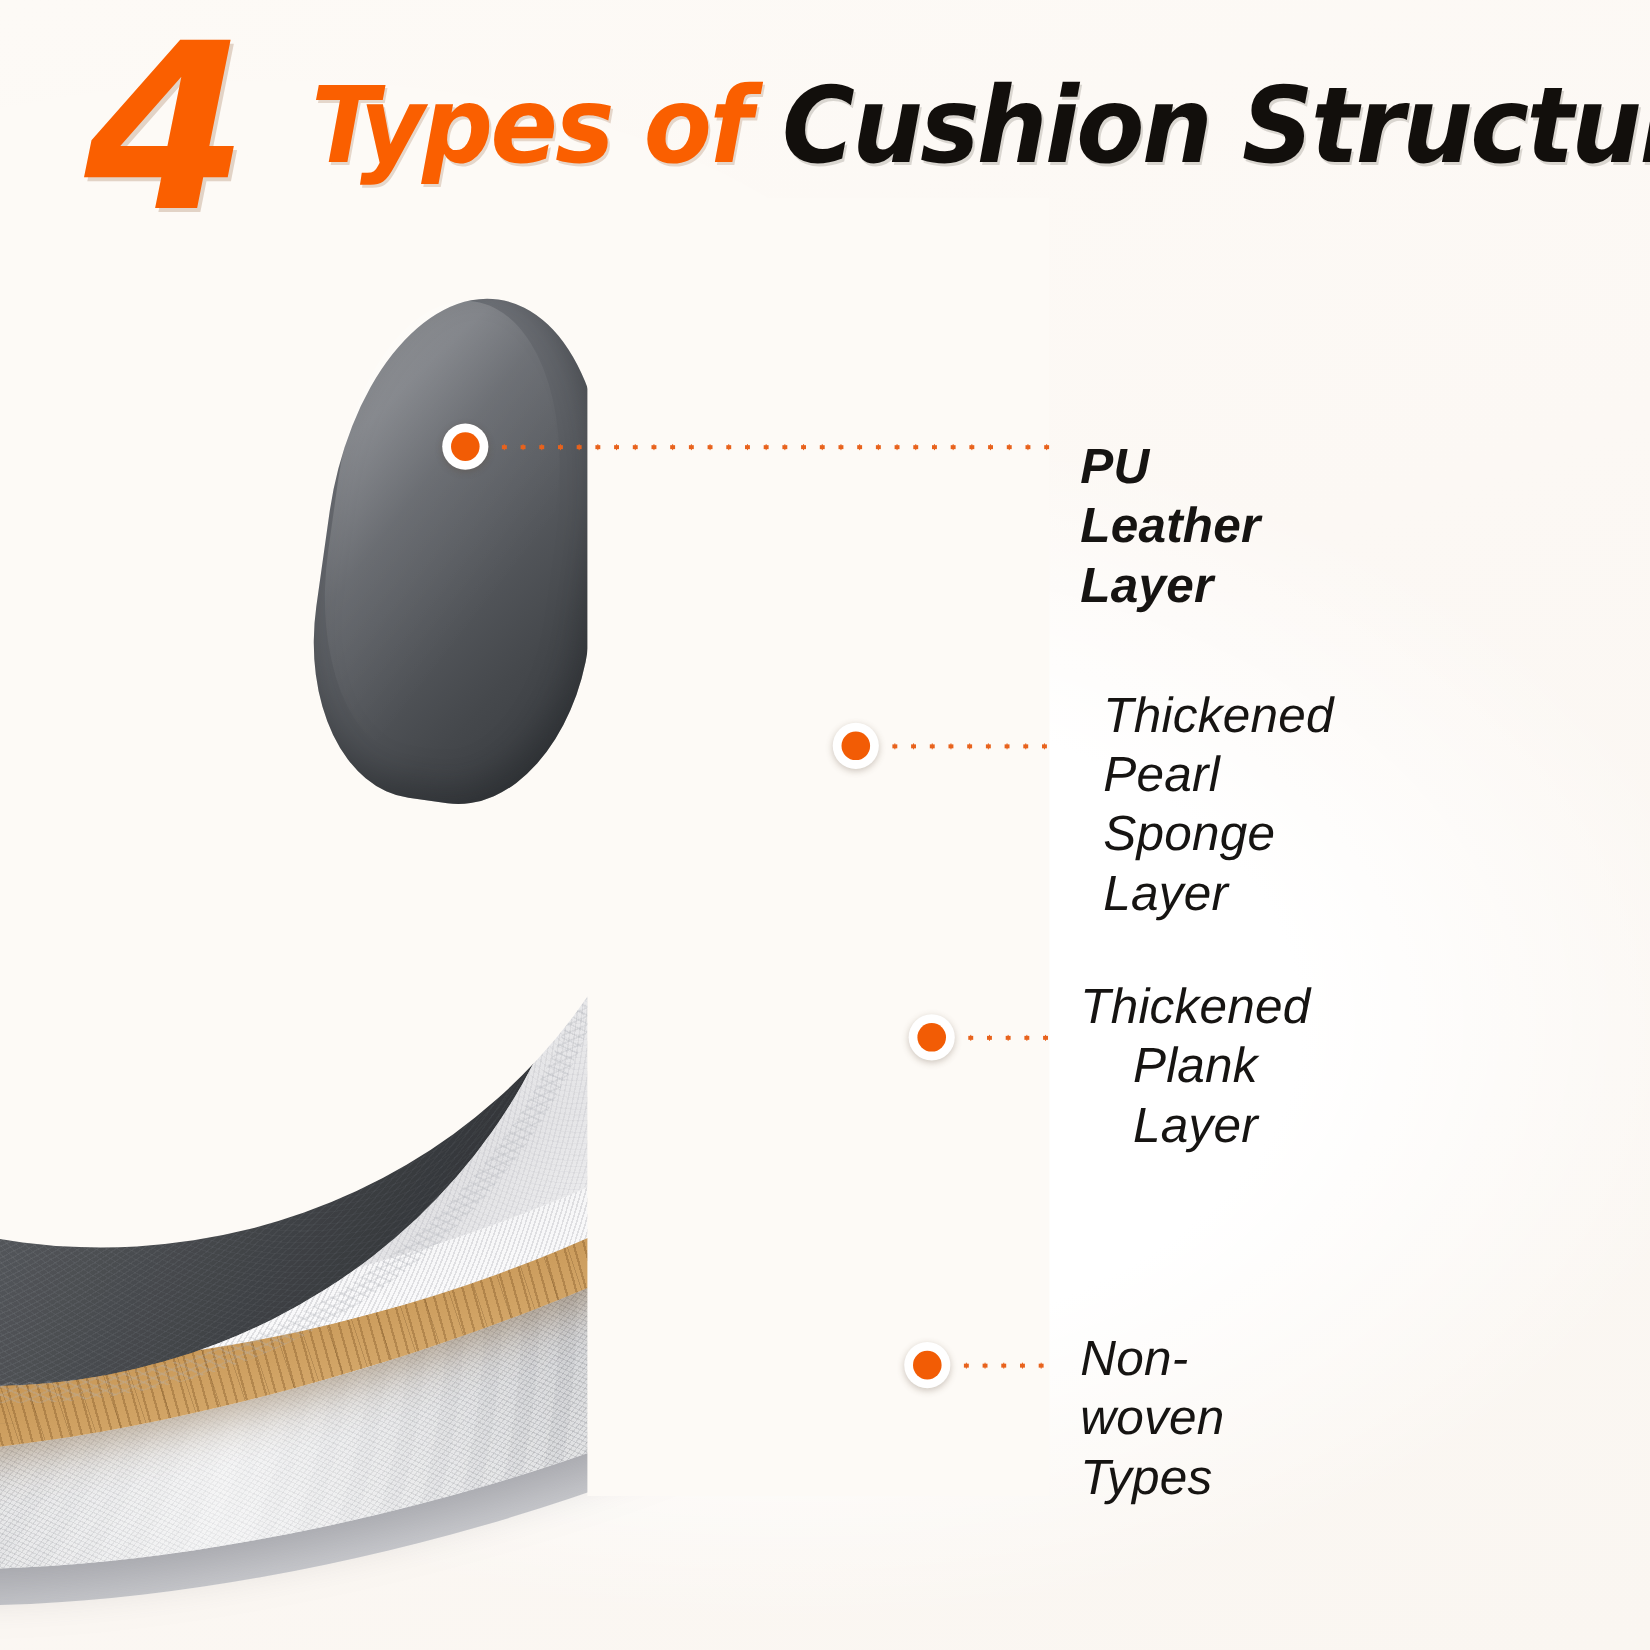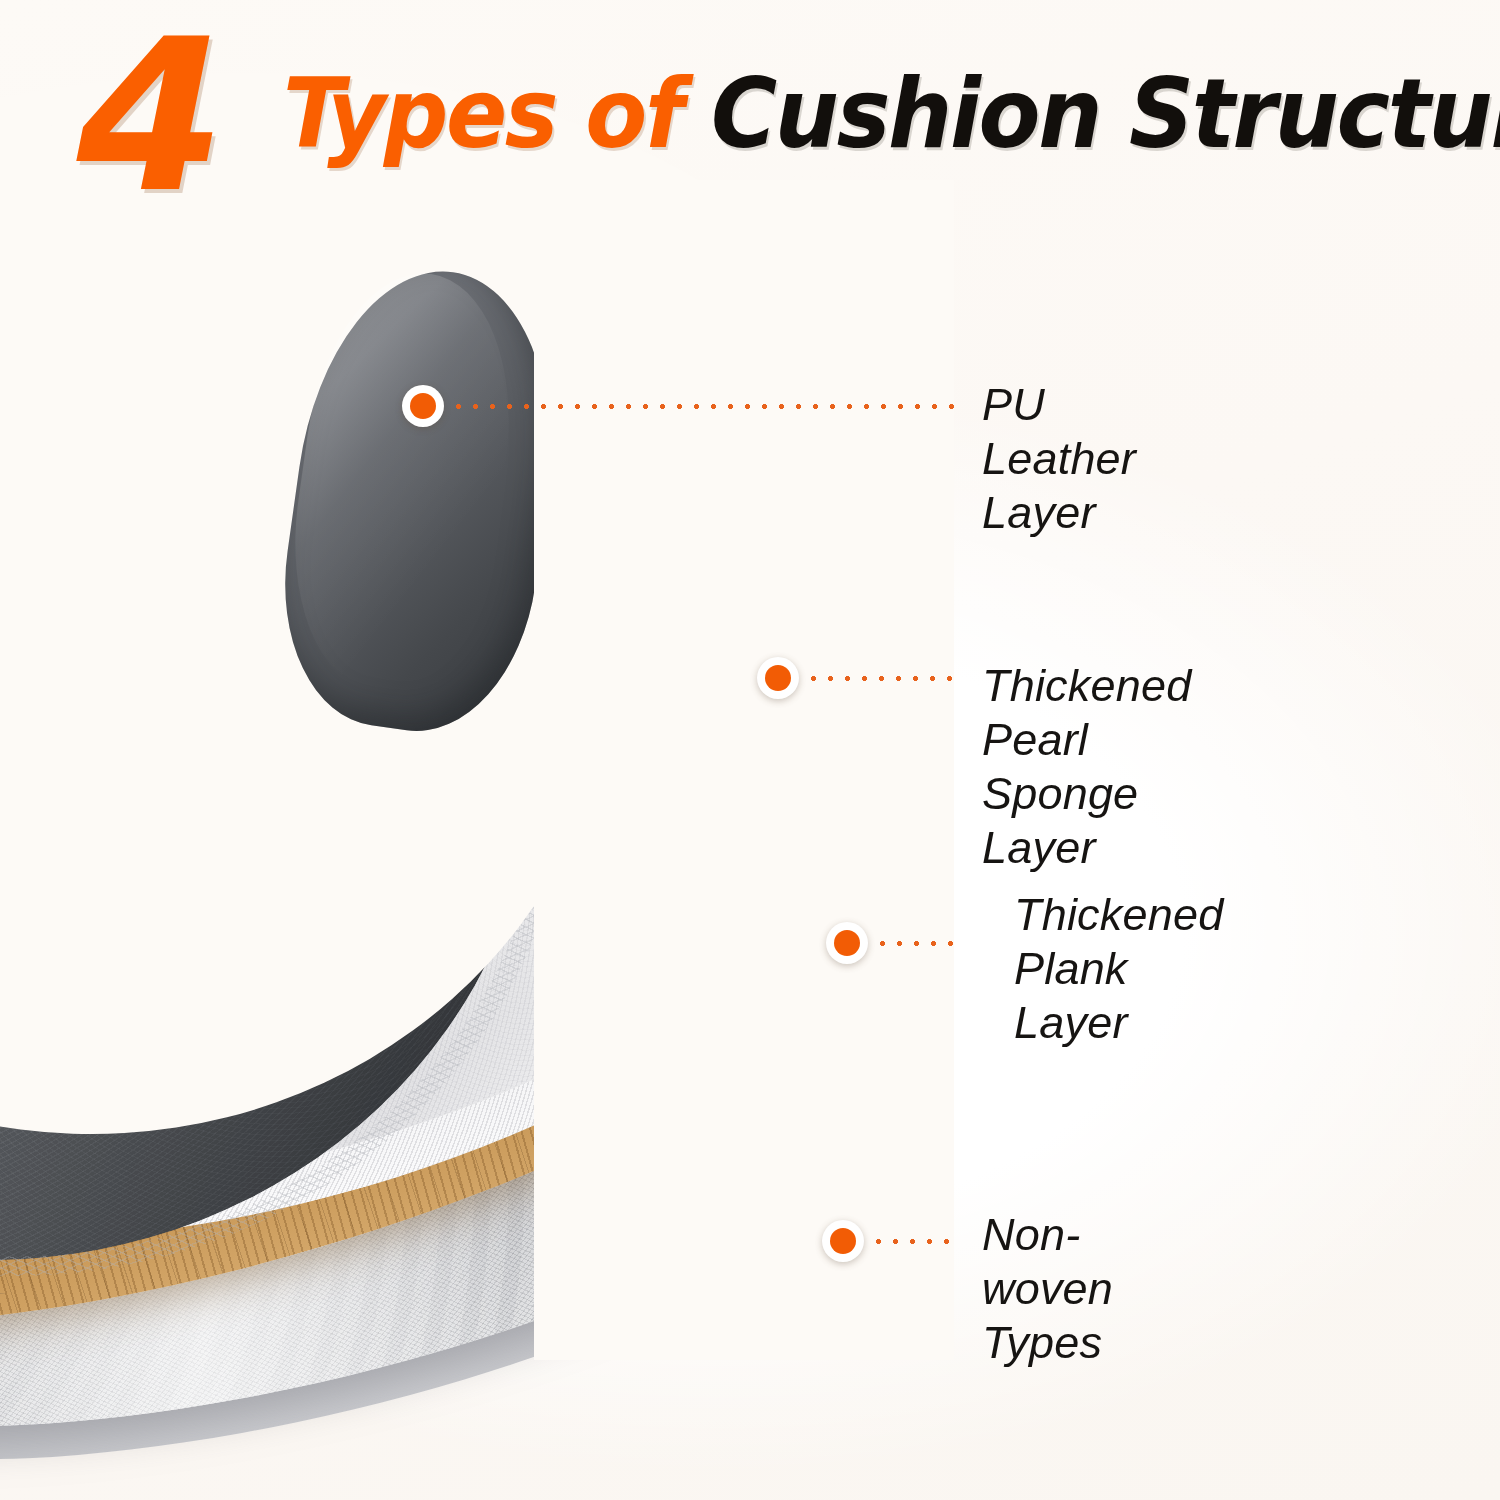--- a/index.html
+++ b/index.html
@@ -282,32 +282,32 @@
     <div class="title-line">
       <span class="t-orange">Types of</span>
       <span class="t-black">Cushion Structures</span>
     </div>
   </div>
 
   <div id="callouts">
       <div class="callout">
         <div class="leader" style="left: 450px; top: 402px; width: 505px;"></div>
         <div class="dot" style="left: 402px; top: 385px;"></div>
-        <div class="lbl" style="left: 982px; top: 378px;">PU Leather Layer</div>
+        <div class="lbl" style="left: 982px; top: 397px; font-weight: bold;">PU Leather Layer</div>
       </div>
       <div class="callout">
         <div class="leader" style="left: 805px; top: 674px; width: 152px;"></div>
         <div class="dot" style="left: 757px; top: 657px;"></div>
-        <div class="lbl" style="left: 982px; top: 623px; margin-top: 36px;">Thickened Pearl
+        <div class="lbl" style="left: 1003px; top: 623px;">Thickened Pearl
 Sponge Layer</div>
       </div>
       <div class="callout">
         <div class="leader" style="left: 874px; top: 939px; width: 83px;"></div>
         <div class="dot" style="left: 826px; top: 922px;"></div>
-        <div class="lbl" style="left: 1014px; top: 888px;">Thickened
+        <div class="lbl" style="left: 982px; top: 888px; text-align: center;">Thickened
 Plank Layer</div>
       </div>
       <div class="callout">
         <div class="leader" style="left: 870px; top: 1237px; width: 88px;"></div>
         <div class="dot" style="left: 822px; top: 1220px;"></div>
         <div class="lbl" style="left: 982px; top: 1208px;">Non-woven Types</div>
       </div>
     </div>
 
 </div>

